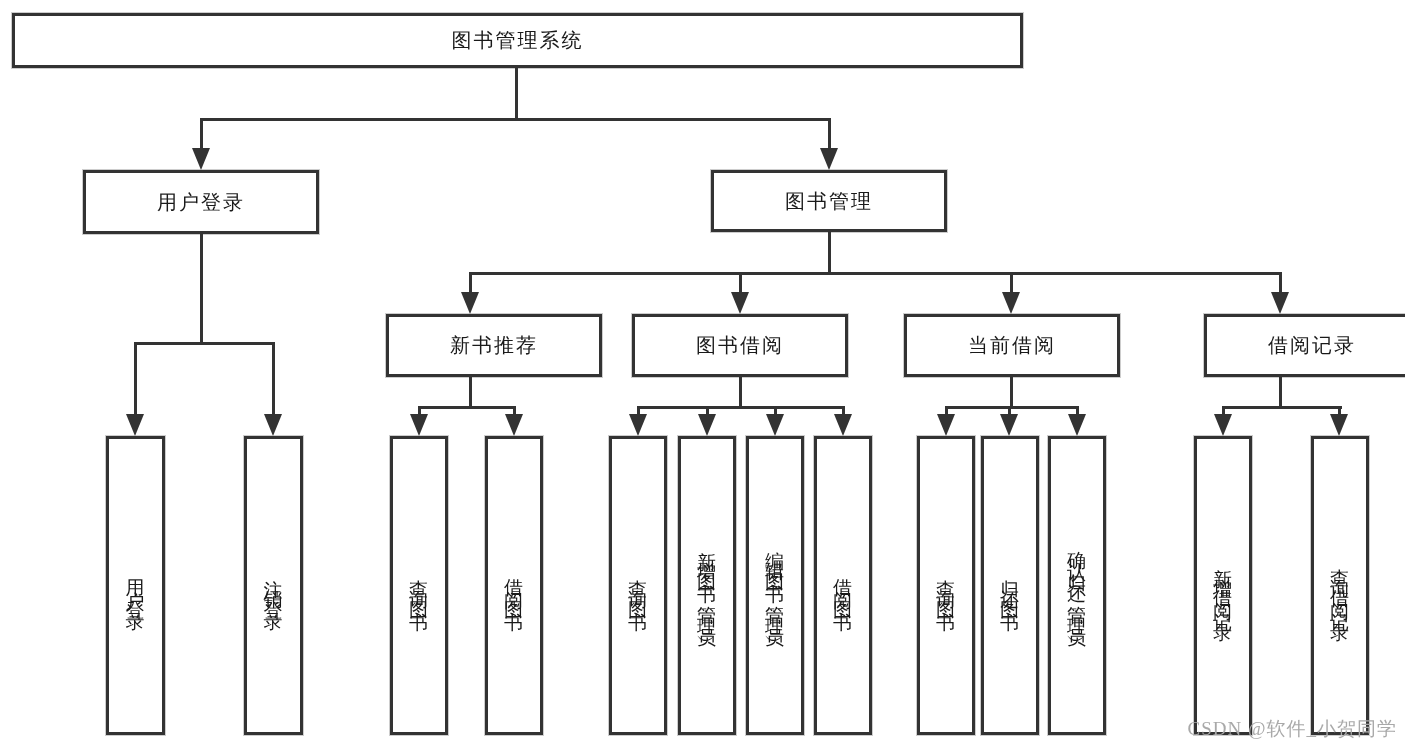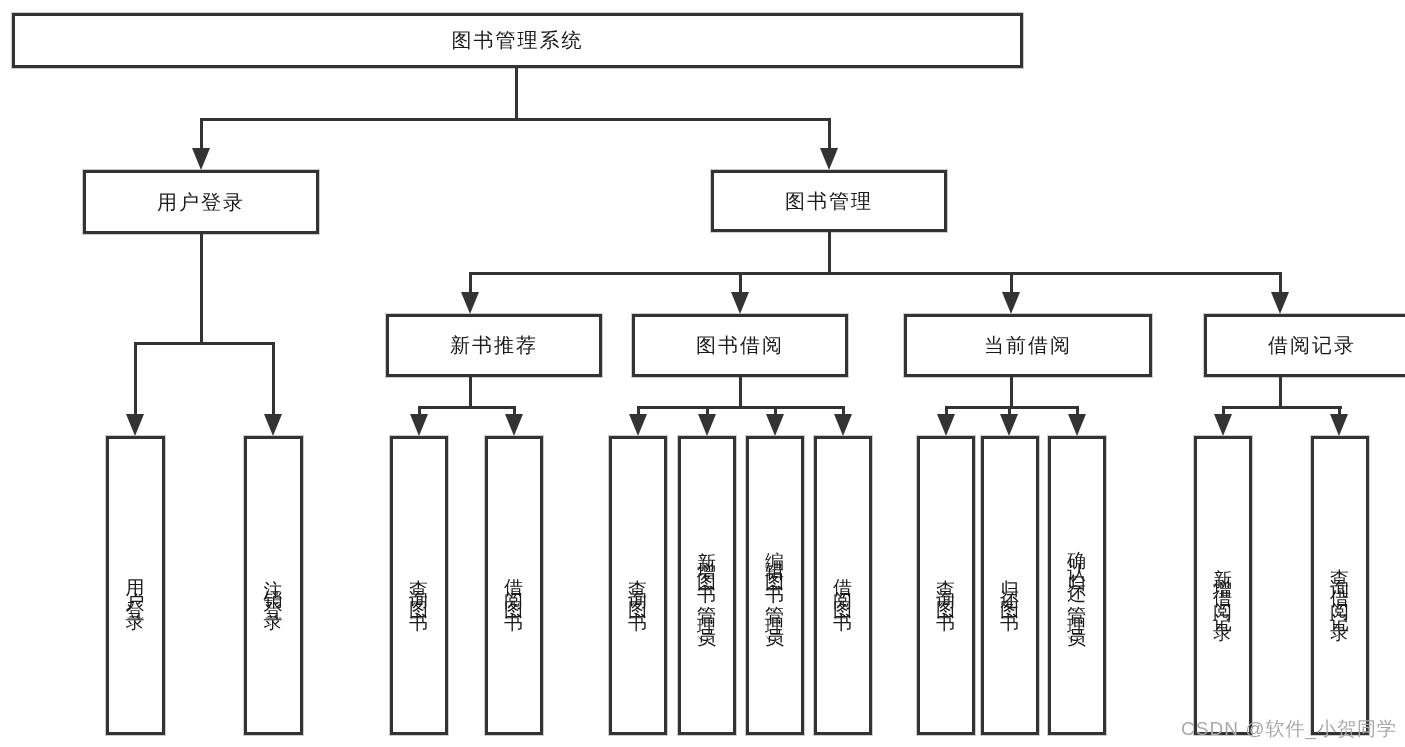--- a/index.html
+++ b/index.html
@@ -1,20 +1,20 @@
 <!DOCTYPE html>
 <html><head>
 <meta charset="utf-8">
 <style>
   html,body{margin:0;padding:0;background:#ffffff;}
   #canvas{
     position:relative;
     width:1405px;height:747px;
     background:#ffffff;
-    font-family:Liberation Sans, sans-serif;
+    font-family:Liberation Serif, serif;
     overflow:hidden;
   }
   .box{
     position:absolute;
     box-sizing:border-box;
     border:3px solid #333333;
     background:#ffffff;
     display:flex;
     align-items:center;
     justify-content:center;
@@ -87,21 +87,21 @@
   <div class="ah" style="left:1002px;top:292px;"></div>
   <div class="vline" style="left:1279px;top:272px;height:22px;"></div>
   <div class="ah" style="left:1271px;top:292px;"></div>
 
   <div class="box" style="left:362px;top:314px;width:216px;height:63px;margin-left:24px;">
     <span>新书推荐</span>
   </div>
   <div class="box" style="left:632px;top:314px;width:216px;height:63px;">
     <span>图书借阅</span>
   </div>
-  <div class="box" style="left:904px;top:314px;width:248px;height:63px;">
+  <div class="box" style="left:904px;top:314px;width:216px;height:63px;">
     <span>当前借阅</span>
   </div>
   <div class="box" style="left:1172px;top:314px;width:216px;height:63px;margin-left:32px;">
     <span>借阅记录</span>
   </div>
 
   <div class="vline" style="left:469px;top:377px;height:29px;"></div>
   <div class="hline" style="left:418px;top:406px;width:98px;"></div>
   <div class="vline" style="left:418px;top:406px;height:10px;"></div>
   <div class="ah" style="left:410px;top:414px;"></div>

